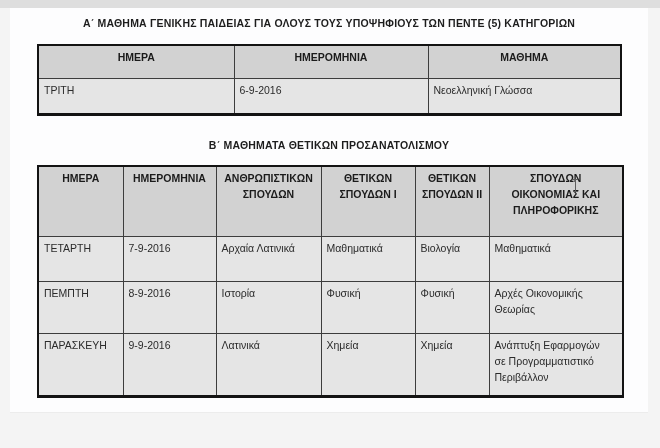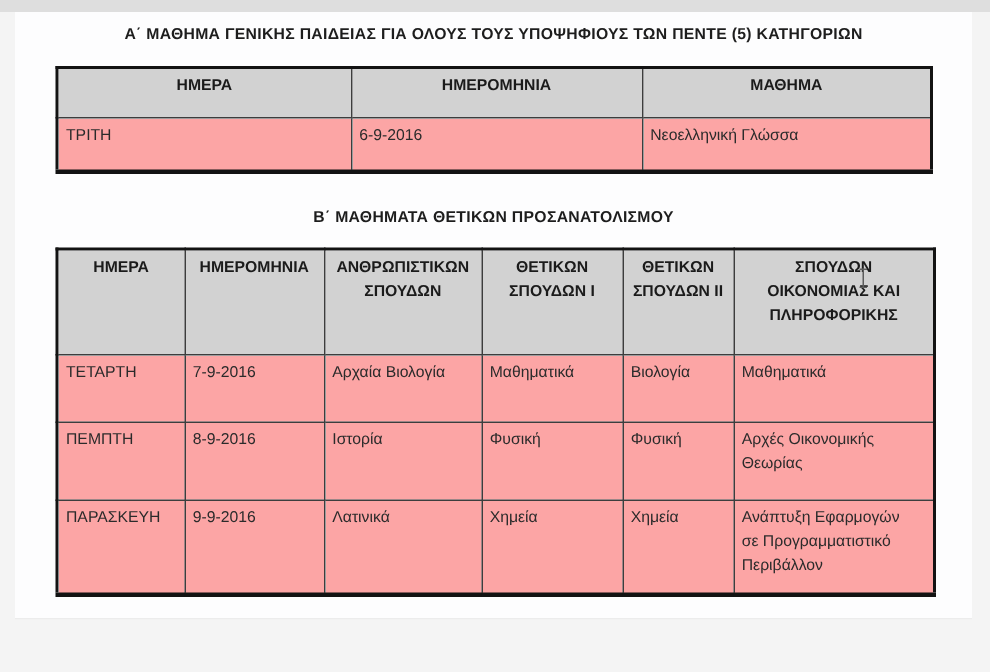--- a/index.html
+++ b/index.html
@@ -29,21 +29,21 @@
   #table-b{left:27px;top:157px;width:585px;}
   th,td{
     border:1px solid #3d3d3d;vertical-align:top;box-sizing:border-box;
     overflow:hidden;white-space:pre-line;
   }
   th{
     background:#d2d2d2;font-size:10.5px;font-weight:bold;text-align:center;
     color:#1b1b1b;padding:4px 2px 12px;line-height:1.5;
   }
   td{
-    background:#fca5a5;font-size:10.5px;color:#2b2b2b;text-align:left;
+    background:#e5e5e5;font-size:10.5px;color:#2b2b2b;text-align:left;
     padding:3px 5px 0;line-height:1.55;
   }
   #table-a tr.head{height:30px;}
   #table-a tr.data{height:36px;}
   #table-b tr.head{height:70px;}
   #table-b tr.r1{height:45px;}
   #table-b tr.r2{height:52px;}
   #table-b tr.r3{height:63px;}
   
   .ibeam{position:absolute;left:562px;top:171px;width:7px;height:13px;}
@@ -106,21 +106,21 @@
 ΣΠΟΥΔΩΝ Ι</th>
           <th>ΘΕΤΙΚΩΝ
 ΣΠΟΥΔΩΝ ΙΙ</th>
           <th>ΣΠΟΥΔΩΝ
 ΟΙΚΟΝΟΜΙΑΣ ΚΑΙ
 ΠΛΗΡΟΦΟΡΙΚΗΣ</th>
         </tr>
         <tr class="r1">
           <td>ΤΕΤΑΡΤΗ</td>
           <td>7-9-2016</td>
-          <td>Αρχαία Βιολογία</td>
+          <td>Αρχαία Λατινικά</td>
           <td>Μαθηματικά</td>
           <td>Βιολογία</td>
           <td>Μαθηματικά</td>
         </tr>
         <tr class="r2">
           <td>ΠΕΜΠΤΗ</td>
           <td>8-9-2016</td>
           <td>Ιστορία</td>
           <td>Φυσική</td>
           <td>Φυσική</td>

